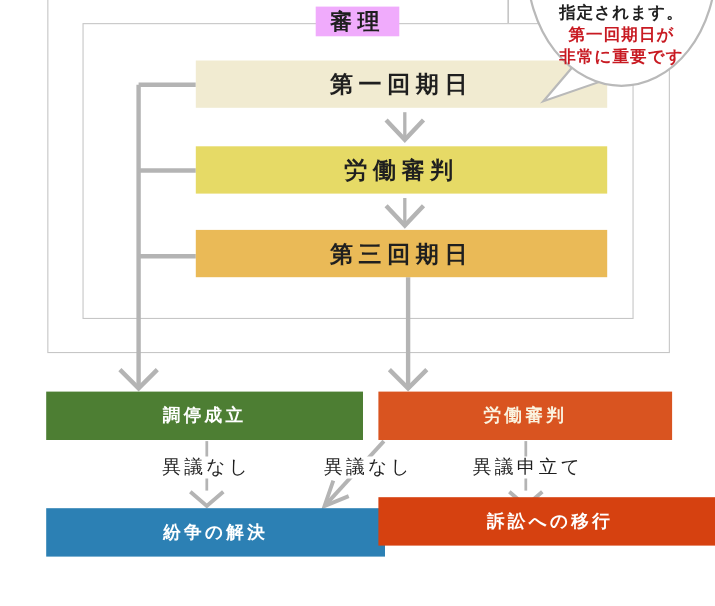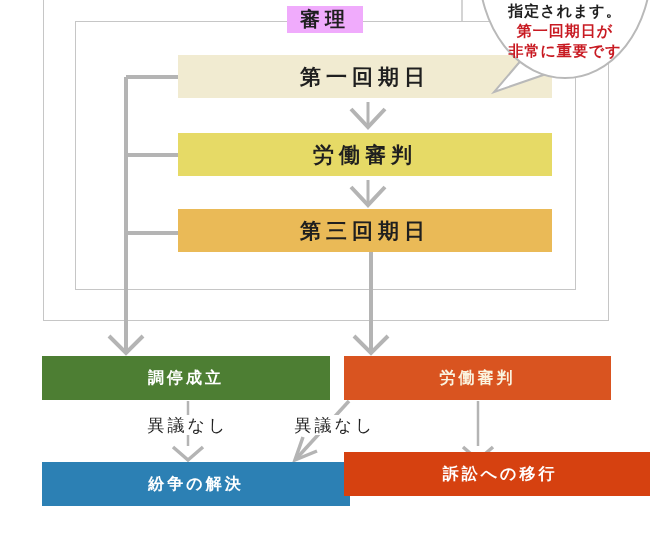--- a/index.html
+++ b/index.html
@@ -94,20 +94,21 @@
   <div class="bar bar-2">労働審判</div>
   <div class="bar bar-3">第三回期日</div>
 
   <div class="node node-mediation">調停成立</div>
   <div class="node node-tribunal">労働審判</div>
   <div class="node node-resolution">紛争の解決</div>
   <div class="node node-litigation">訴訟への移行</div>
 
   <div class="edge-label edge-label-left">異議なし</div>
   <div class="edge-label edge-label-center">異議なし</div>
+  <div class="edge-label edge-label-right">異議申立て</div>
 
   <svg class="bubble-layer" width="650" height="551" viewBox="0 0 650 551">
     <path d="M 523,58 L 494,92 L 552,72 Z" fill="#ffffff" stroke="#b9b9b9" stroke-width="2"></path>
     <ellipse cx="565" cy="-32" rx="86" ry="110" fill="#ffffff" stroke="#b9b9b9" stroke-width="2"></ellipse>
   </svg>
   <div class="bubble-text">
     <div>指定されます。</div>
     <div class="em">第一回期日が</div>
     <div class="em">非常に重要です</div>
   </div>

